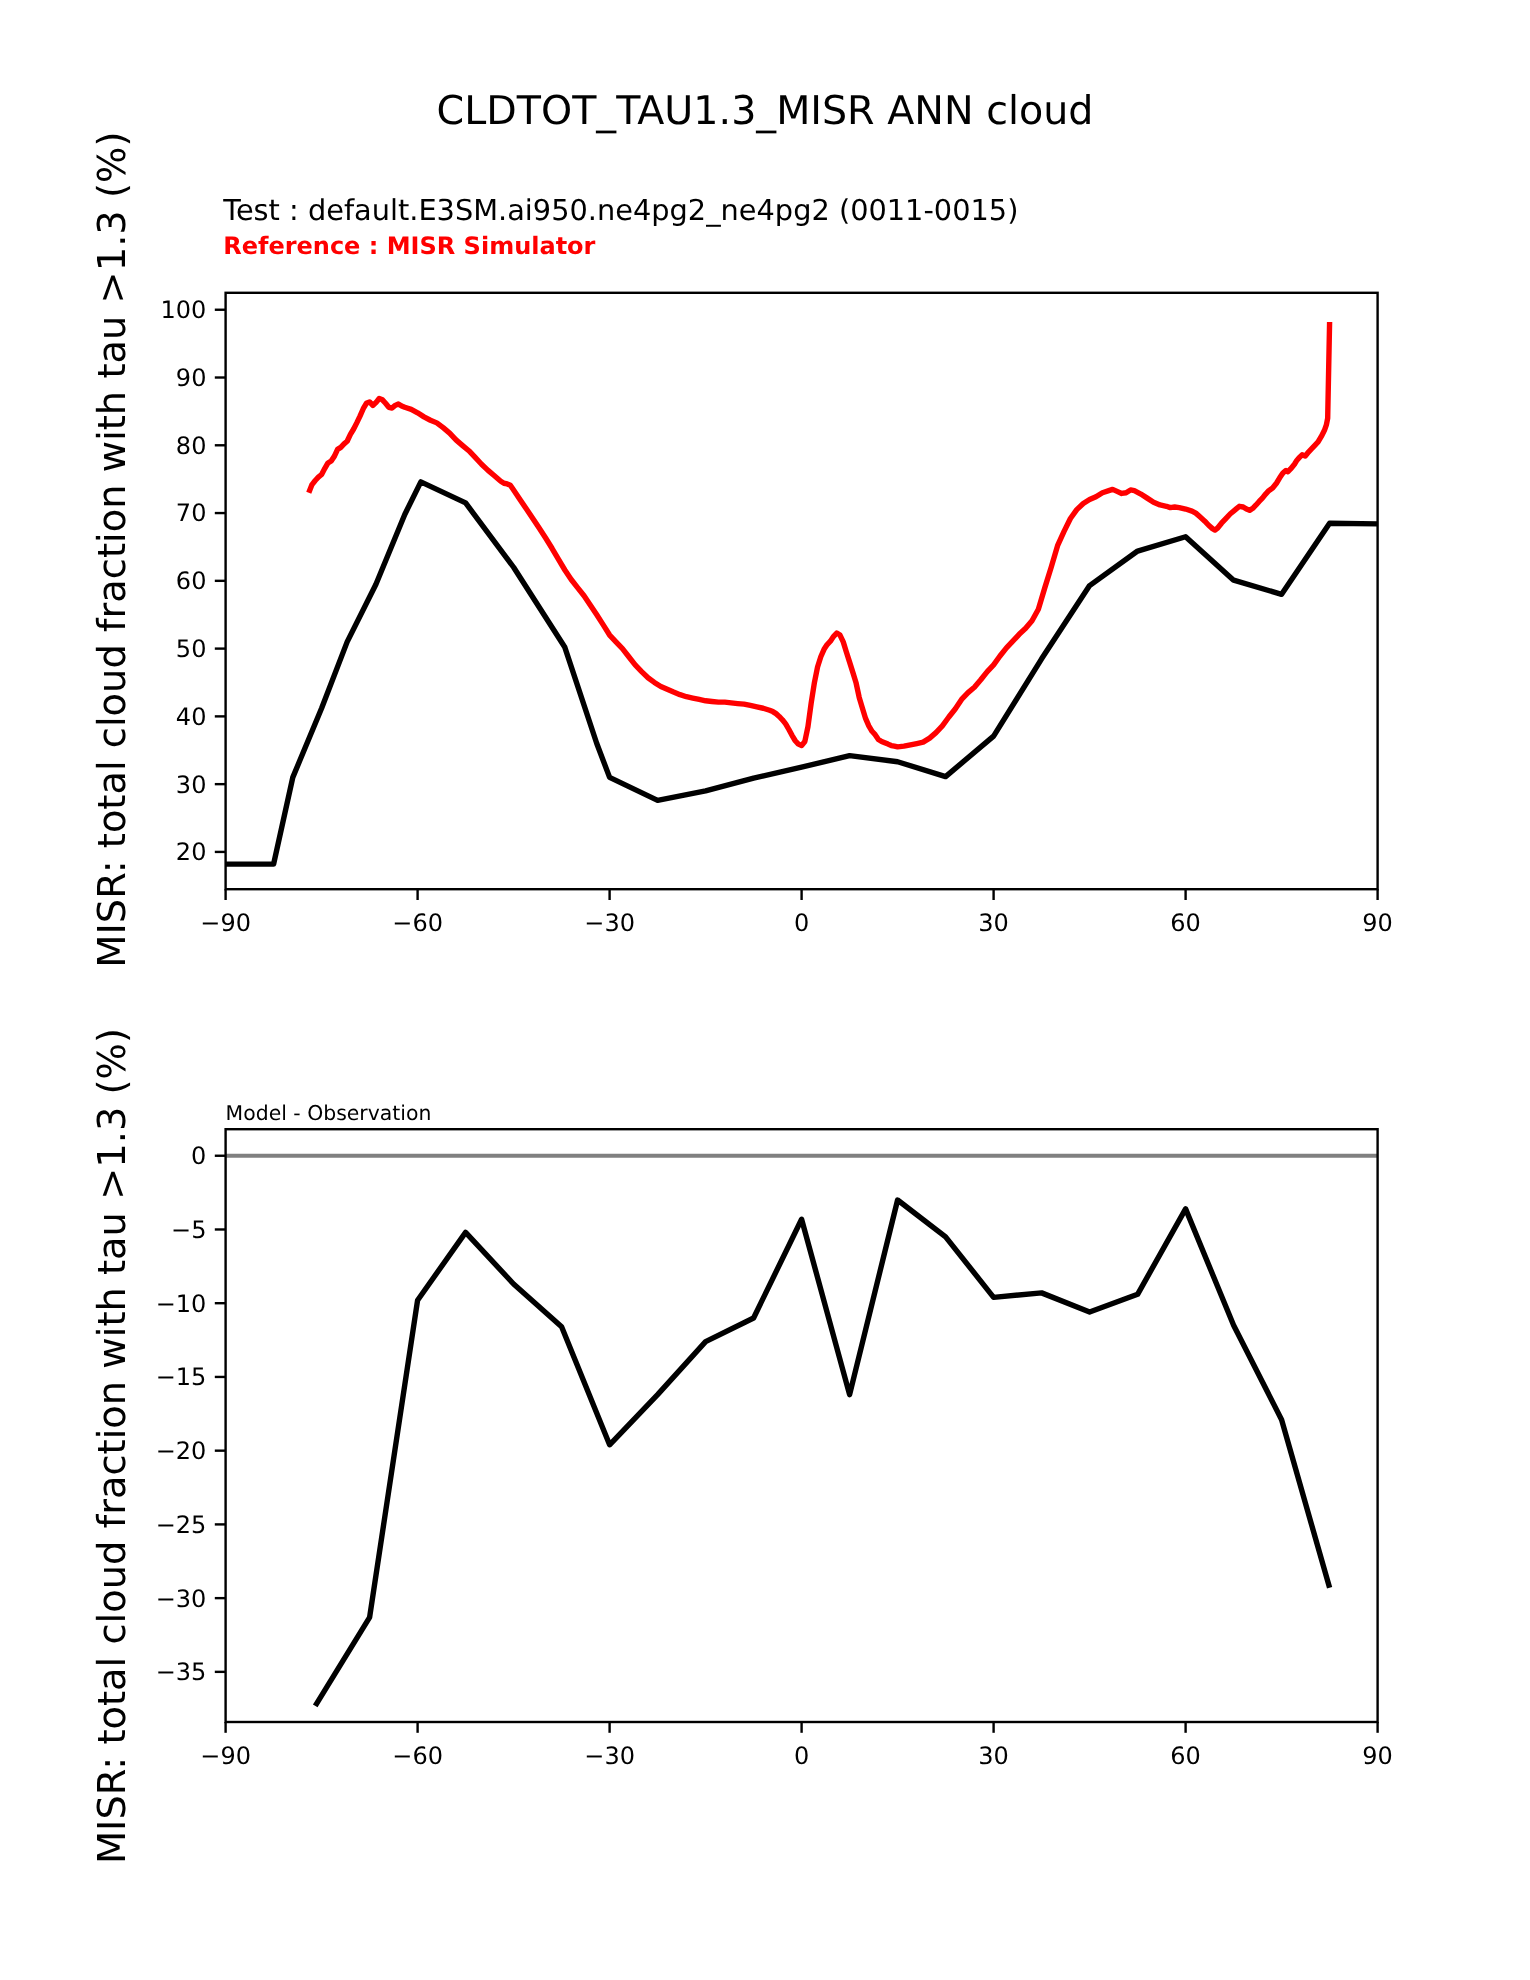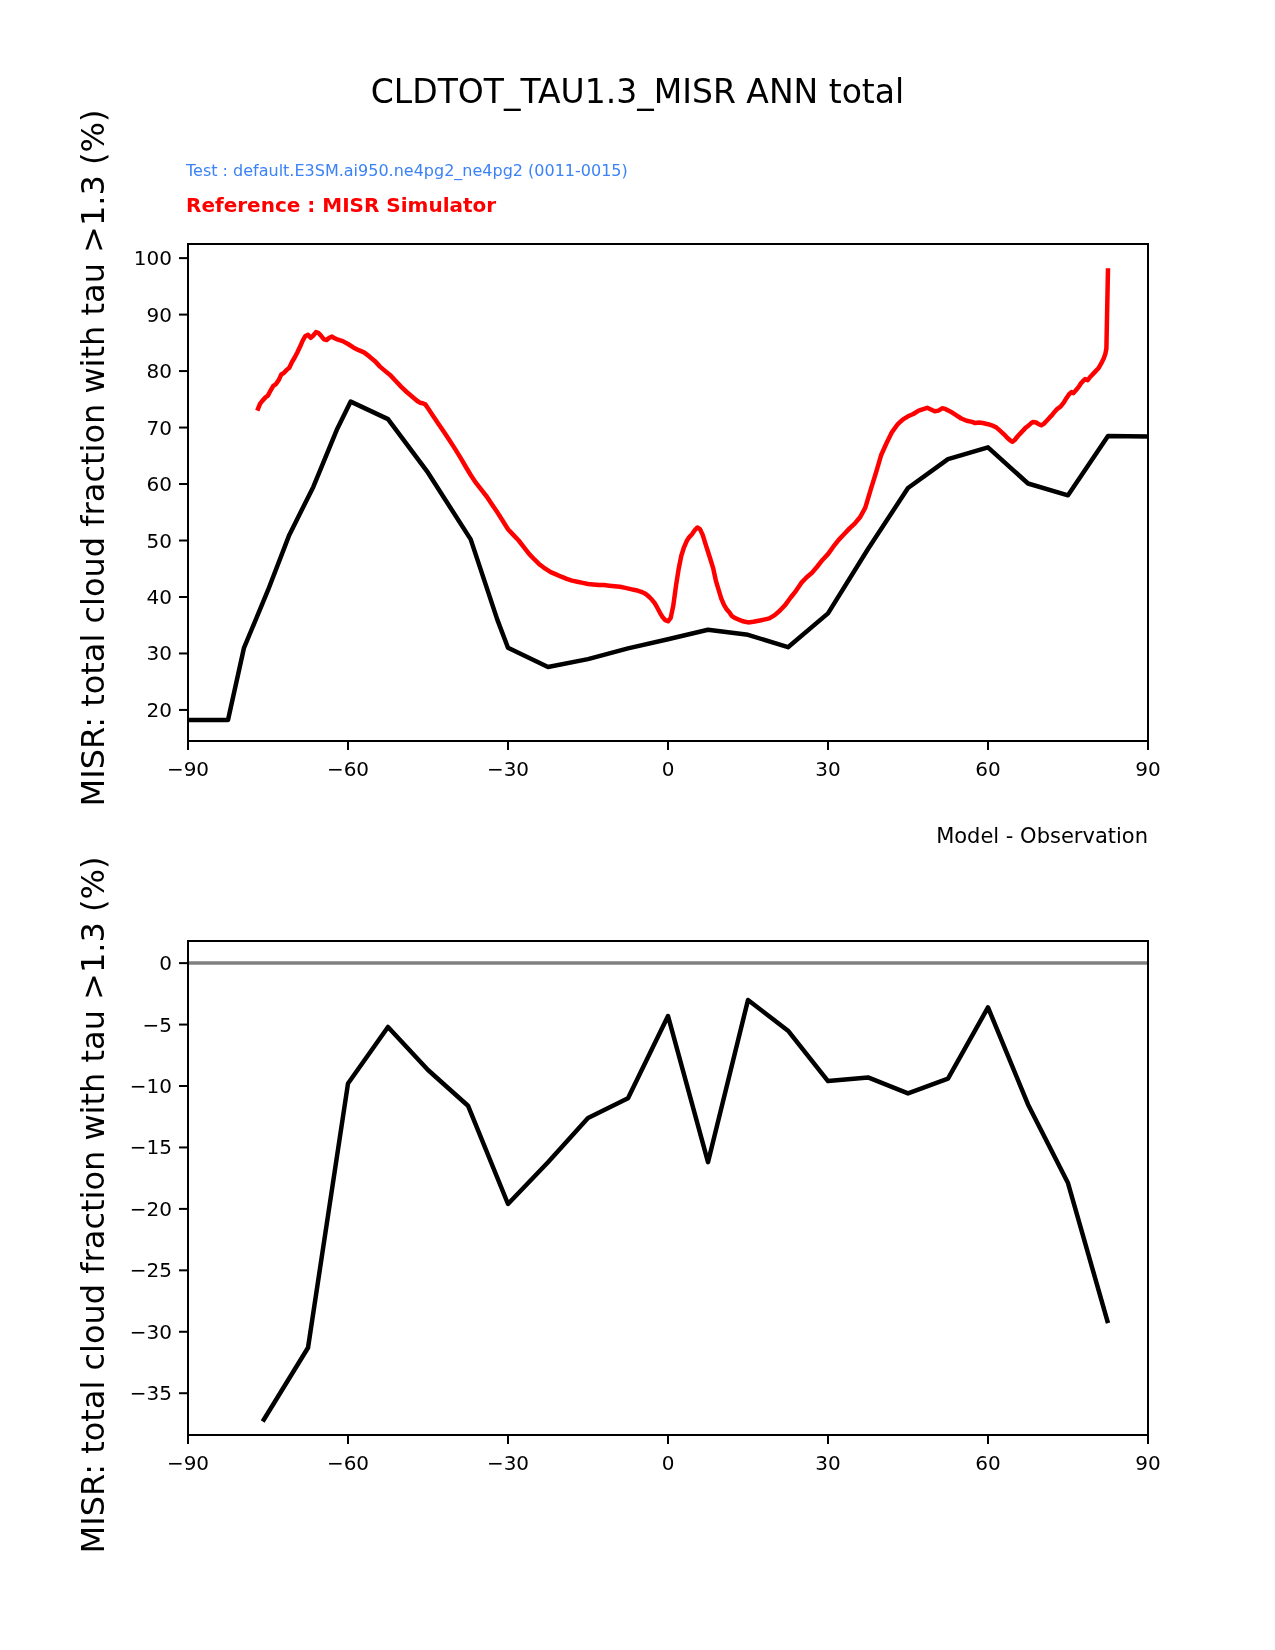--- a/index.html
+++ b/index.html
@@ -12,47 +12,47 @@
   }
   .abs{position:absolute;}
   #page-title{
     left:0;top:72px;width:1275px;
     text-align:center;
     font-size:33px;color:#000;
     letter-spacing:0px;
   }
   #test-label{
     left:186px;top:161px;
-    font-size:16px;color:#3b82f6;
+    font-size:24px;color:#000000;
   }
   #reference-label{
     left:186px;top:193px;
     font-size:20px;
   }
   #subplot2-title{
-    left:188px;top:824px;width:960px;
-    text-align:right;
-    font-size:21px;color:#000;
+    left:188px;top:918px;width:960px;
+    text-align:left;
+    font-size:17px;color:#000;
   }
   .ylabel{
     font-size:32px;color:#000;
     white-space:nowrap;
     transform:translate(-50%,-50%) rotate(-90deg);
   }
   #ylabel-top{left:93px;top:458px;}
   #ylabel-bottom{left:93px;top:1205px;}
   #charts-canvas{left:0;top:0;}
   text.tick{font-family:"DejaVu Sans", sans-serif;font-size:20px;fill:#000;}
 </style>
 </head>
 <body>
 
 <div id="page">
 
-  <div class="abs" id="page-title">CLDTOT_TAU1.3_MISR ANN total</div>
+  <div class="abs" id="page-title">CLDTOT_TAU1.3_MISR ANN cloud</div>
 
   <div class="abs" id="test-label">Test : default.E3SM.ai950.ne4pg2_ne4pg2 (0011-0015)</div>
 
   <div class="abs" id="reference-label" style="color: rgb(255, 0, 0); font-weight: bold;">Reference : MISR Simulator</div>
 
   <div class="abs" id="subplot2-title">Model - Observation</div>
 
   <div class="abs ylabel" id="ylabel-top">MISR: total cloud fraction with tau &gt;1.3 (%)</div>
 
   <div class="abs ylabel" id="ylabel-bottom">MISR: total cloud fraction with tau &gt;1.3 (%)</div>

